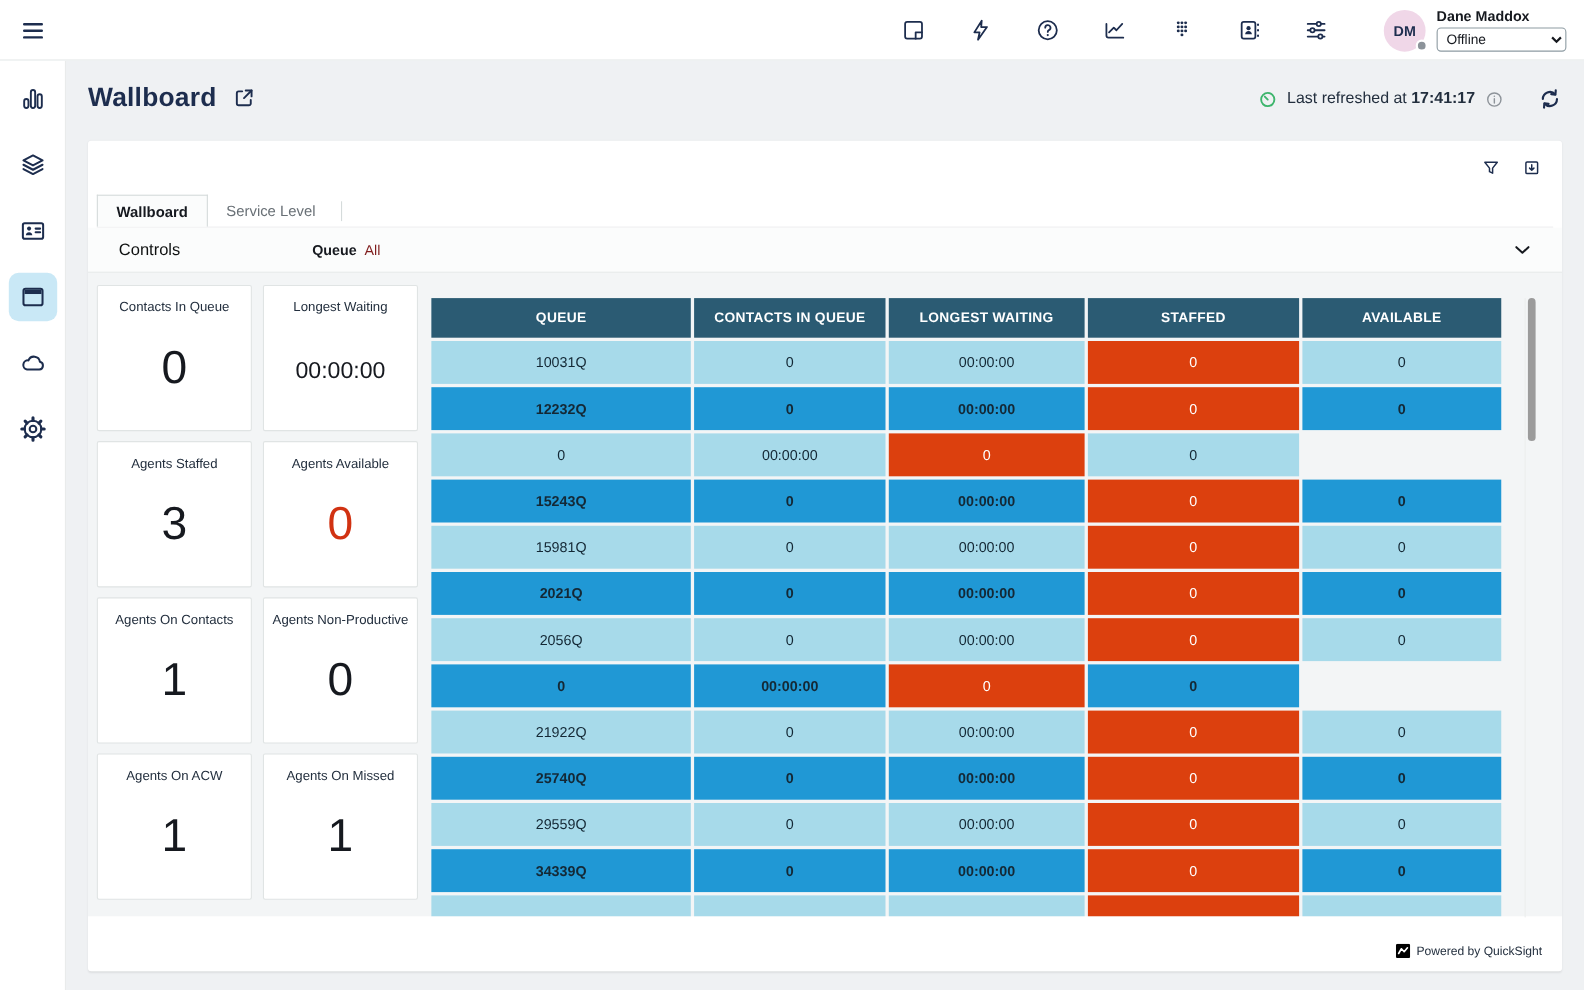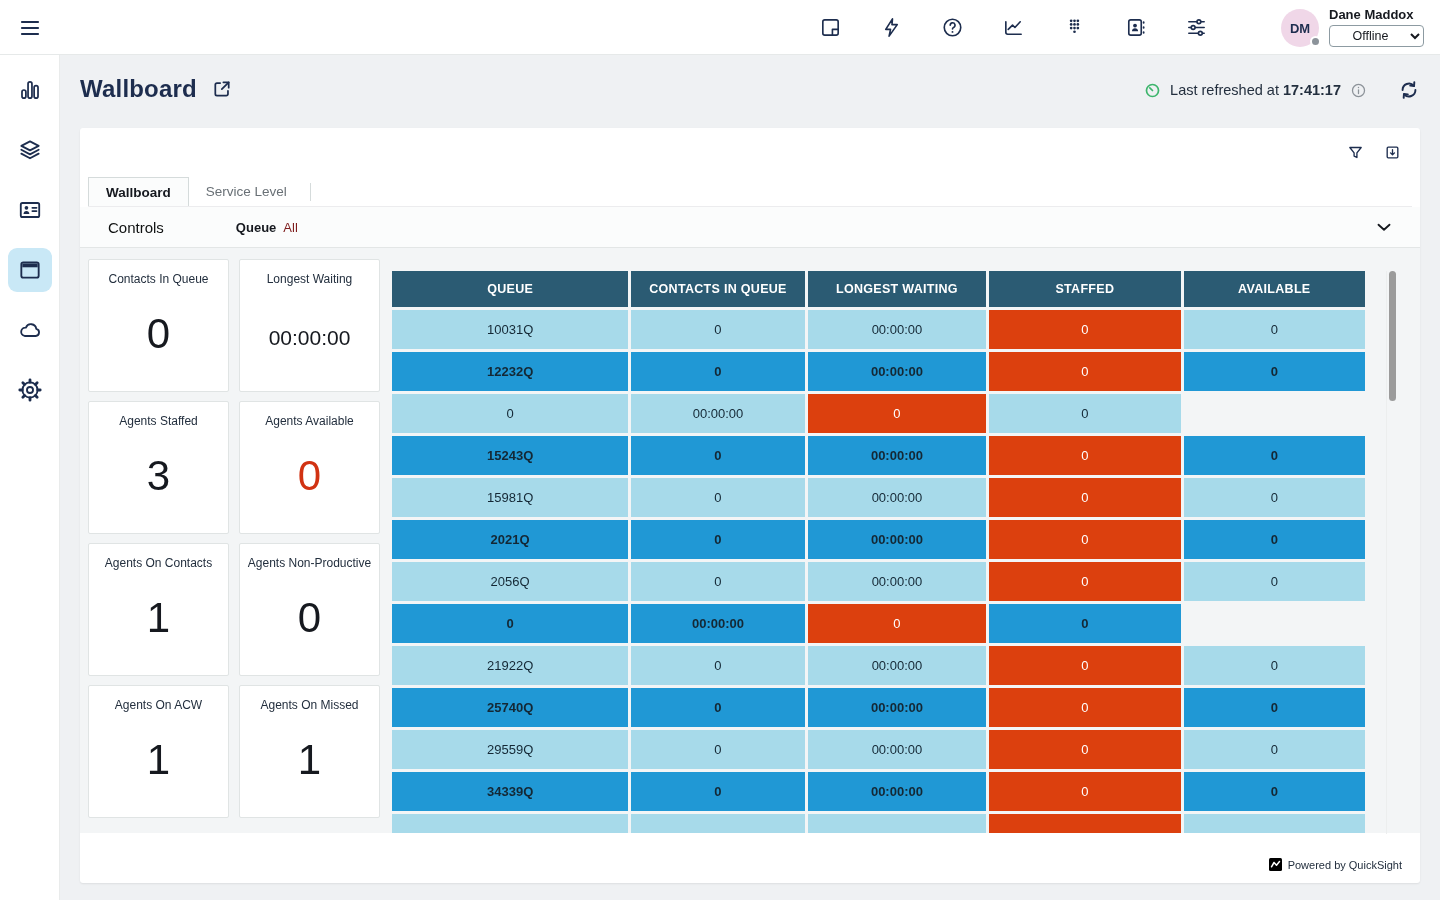--- a/index.html
+++ b/index.html
@@ -19,24 +19,24 @@
   .icon-btn svg { display:block; }
   .user-cluster { position:absolute; right:16px; top:7px; display:flex; gap:10px; }
   .avatar { position:relative; width:38px; height:38px; border-radius:50%;
     background:var(--avatar-bg,#f0d7e8); display:flex; align-items:center;
     justify-content:center; font-weight:bold; font-size:13px;
     color:var(--navy,#1d2d4e); margin-top:2px; }
   .status-dot { position:absolute; right:-2px; bottom:0; width:11px; height:11px;
     border-radius:50%; background:#8c939a; border:2px solid #fff; }
   .user-col { display:flex; flex-direction:column; gap:3px; }
   .user-name { font-size:13px; font-weight:bold; color:#16191f; }
-  .status-select { width:95px; height:22px; font-size:12.5px;
+  .status-select { width:118px; height:22px; font-size:12.5px;
     font-family:"Liberation Sans","DejaVu Sans",sans-serif;
     border:1px solid #8d9ba2; border-radius:4px; background:#fff; color:#16191f;
-    padding:0 4px;text-align:center; }
+    padding:0 4px; }
 
   
   .sidebar { position:absolute; left:0; top:55px; width:60px; bottom:0;
     background:#fff; border-right:1px solid #e9ebeb; z-index:4;
     display:flex; flex-direction:column; align-items:center; }
   .side-btn { width:44px; height:44px; margin-top:16px; border:none; background:none;
     border-radius:9px; cursor:pointer; display:flex; align-items:center;
     justify-content:center; }
   .side-btn:first-child { margin-top:13px; }
   .side-btn.active { background:var(--active-highlight,#c9e8f6); }
@@ -65,21 +65,21 @@
     display:flex; align-items:flex-end; border-bottom:1px solid #ececee; }
   .tab { height:29px; padding:0 17px; display:flex; align-items:center;
     background:none; border:none; cursor:pointer; font-size:13.5px;
     font-family:"Liberation Sans","DejaVu Sans",sans-serif; }
   .tab.active { background:#fbfcfc; border:1px solid #d5dbdb; border-bottom:none;
     font-weight:bold; color:#16191f; }
   .tab.inactive { color:#697076; }
   .tab-sep { width:1px; height:18px; background:#d5dbdb; margin:0 0 5px 6px; }
   .controls { position:absolute; left:0; top:79px; right:0; height:41px;
     background:#fbfcfc; border-bottom:1px solid #e3e6e6;
-    display:flex; align-items:center; }
+    display:flex; align-items:center;gap:48px; }
   .controls-label { font-size:15px; color:#0f1111; margin-left:28px; }
   .queue-filter { margin-left:72px; display:flex; gap:7px; align-items:baseline;
     cursor:pointer; }
   .queue-filter .q-name { font-size:13px; font-weight:bold; color:#16191f; }
   .queue-filter .q-val { font-size:13px; color:#7f1d1d; }
   .controls-chevron { position:absolute; right:24px; top:9px; width:24px; height:24px;
     background:none; border:none; cursor:pointer; }
 
   .content { position:absolute; left:0; top:120px; right:0; height:585px;
     background:#f3f5f6; }

